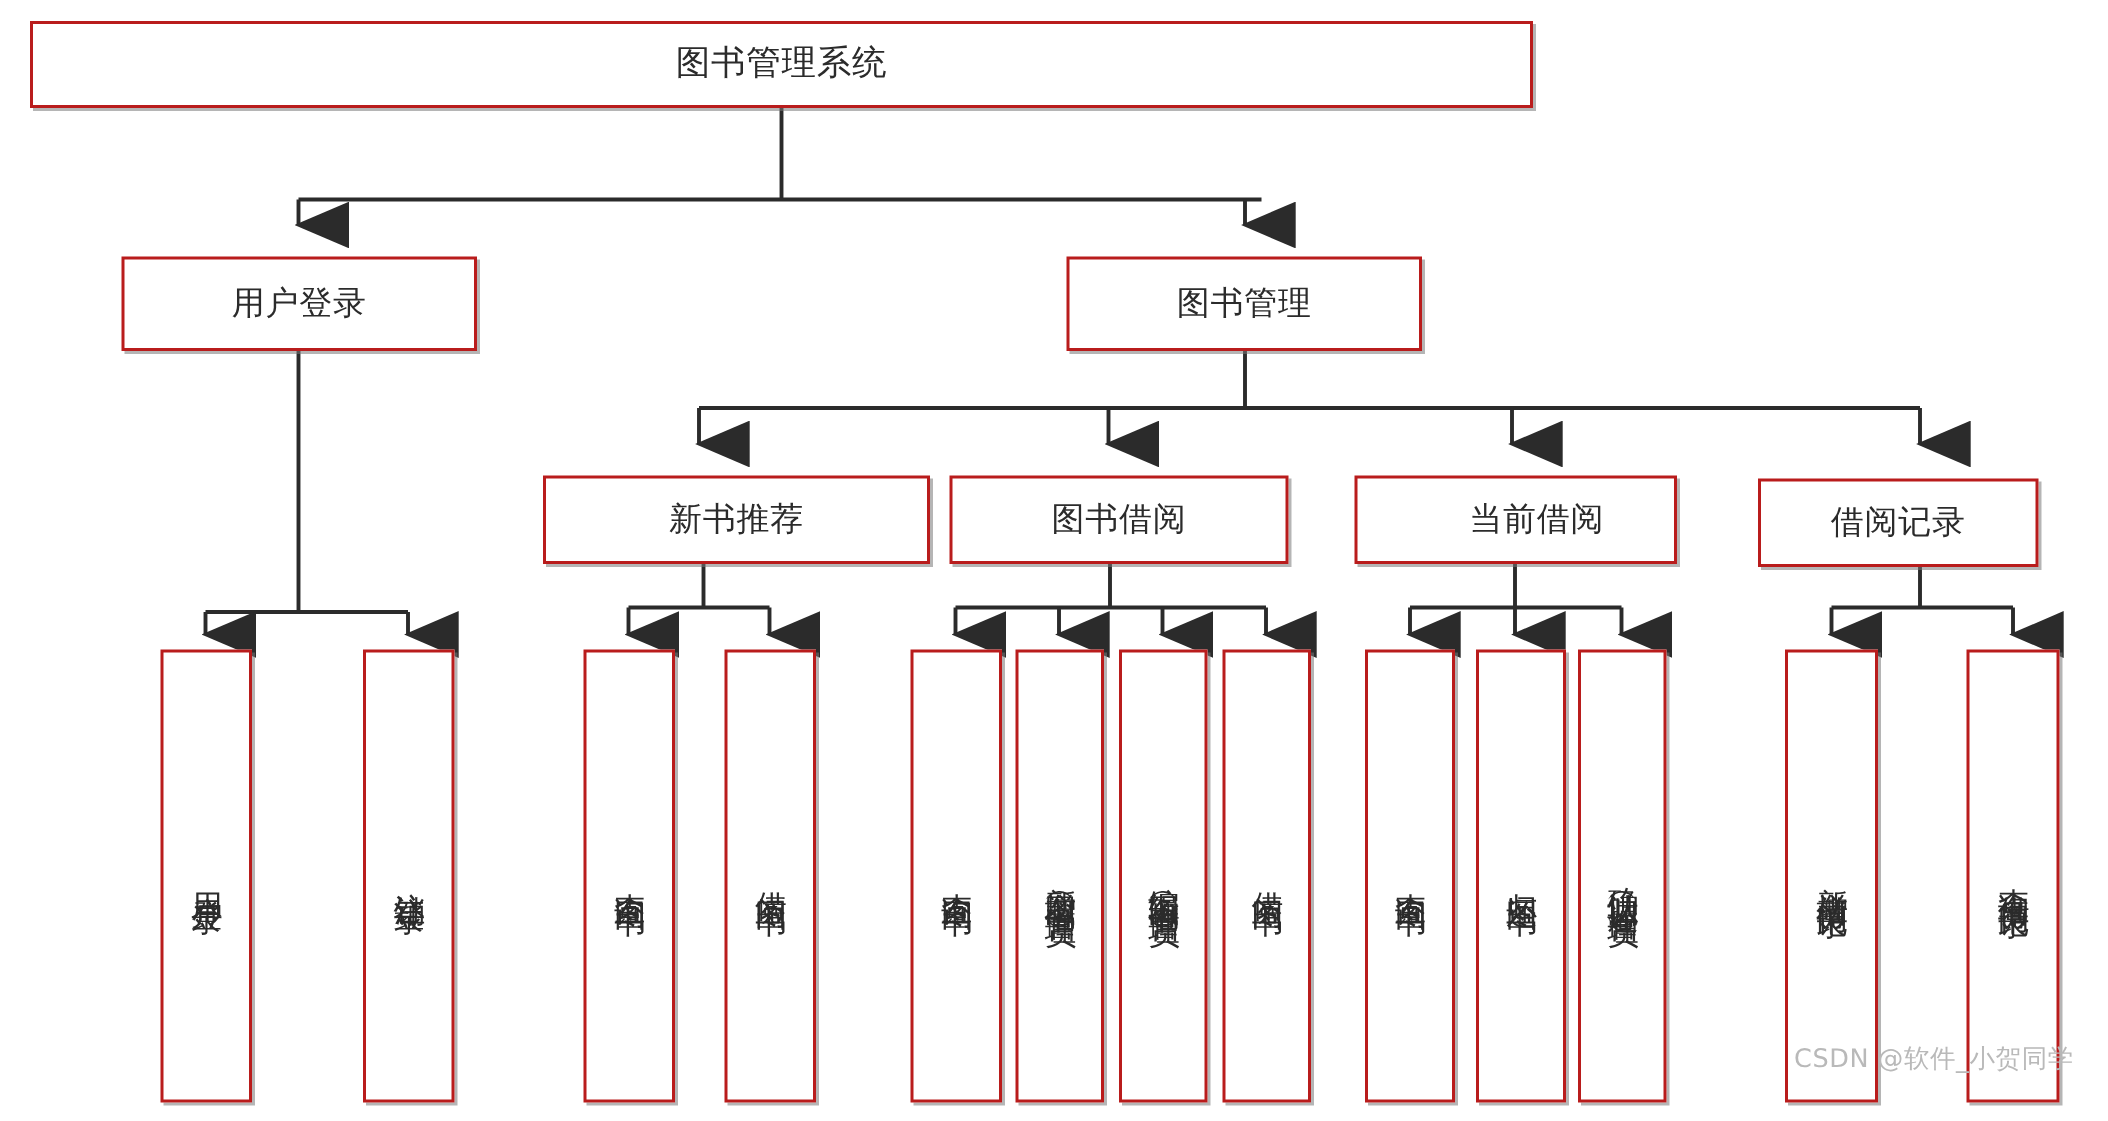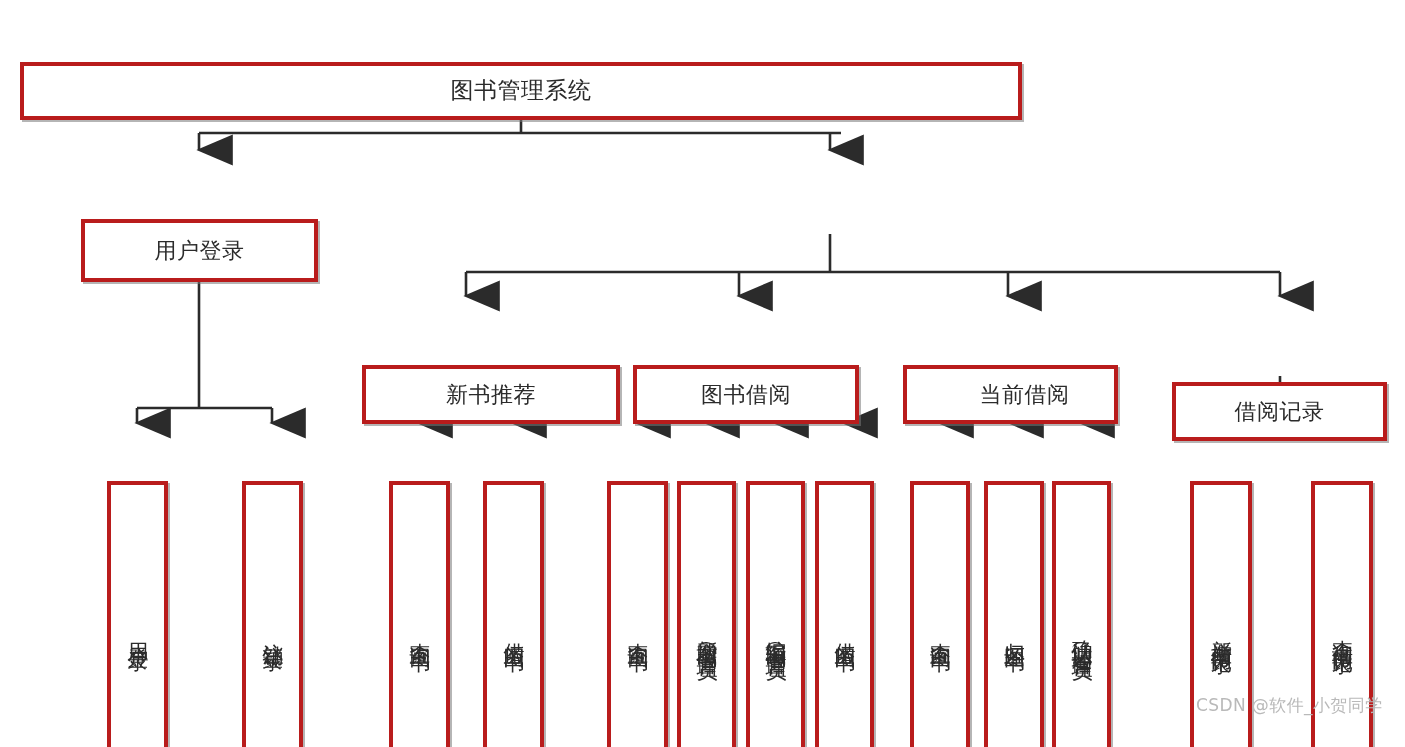--- a/index.html
+++ b/index.html
@@ -22,27 +22,26 @@
     left: 0;
     top: 0;
     width: 1405px;
     height: 747px;
     pointer-events: none;
   }
   .node {
     position: absolute;
     box-sizing: border-box;
     background: #ffffff;
-    border: 4px solid #b91c1c;
+    border: 2px solid #b91c1c;
     box-shadow: 2px 2px 0 0 rgba(120,120,120,0.55);
     display: flex;
     align-items: center;
     justify-content: center;
     color: #2b2b2b;
-    margin-top: 48px;
   }
   .node .label {
     text-align: center;
     line-height: 1.18;
     letter-spacing: 0.5px;
     white-space: pre-wrap;
   }
   .node.horiz .label {
     font-size: 22px;
   }
@@ -134,34 +133,37 @@
   </svg>
 
   <div class="node root horiz" style="left:20px; top:14px; width:1002px; height:58px;">
     <span class="label">图书管理系统</span>
   </div>
 
   <div class="node horiz" style="left:81px; top:171px; width:237px; height:63px;">
     <span class="label">用户登录</span>
   </div>
 
+  <div class="node horiz" style="left:711px; top:171px; width:237px; height:63px;">
+    <span class="label">图书管理</span>
+  </div>
 
   <div class="node horiz" style="left:362px; top:317px; width:258px; height:59px;">
     <span class="label">新书推荐</span>
   </div>
 
   <div class="node horiz" style="left:633px; top:317px; width:226px; height:59px;">
     <span class="label">图书借阅</span>
   </div>
 
   <div class="node horiz" style="left:903px; top:317px; width:215px; height:59px;padding-left:28px;">
     <span class="label">当前借阅</span>
   </div>
 
-  <div class="node horiz" style="left:1172px; top:334px; width:215px; height:59px;">
+  <div class="node horiz" style="left:1172px; top:319px; width:187px; height:59px;">
     <span class="label">借阅记录</span>
   </div>
 
   <div class="node vert" style="left:107px; top:433px; width:61px; height:302px;">
     <span class="label">用户登录</span>
   </div>
 
   <div class="node vert" style="left:242px; top:433px; width:61px; height:302px;">
     <span class="label">注销登录</span>
   </div>

